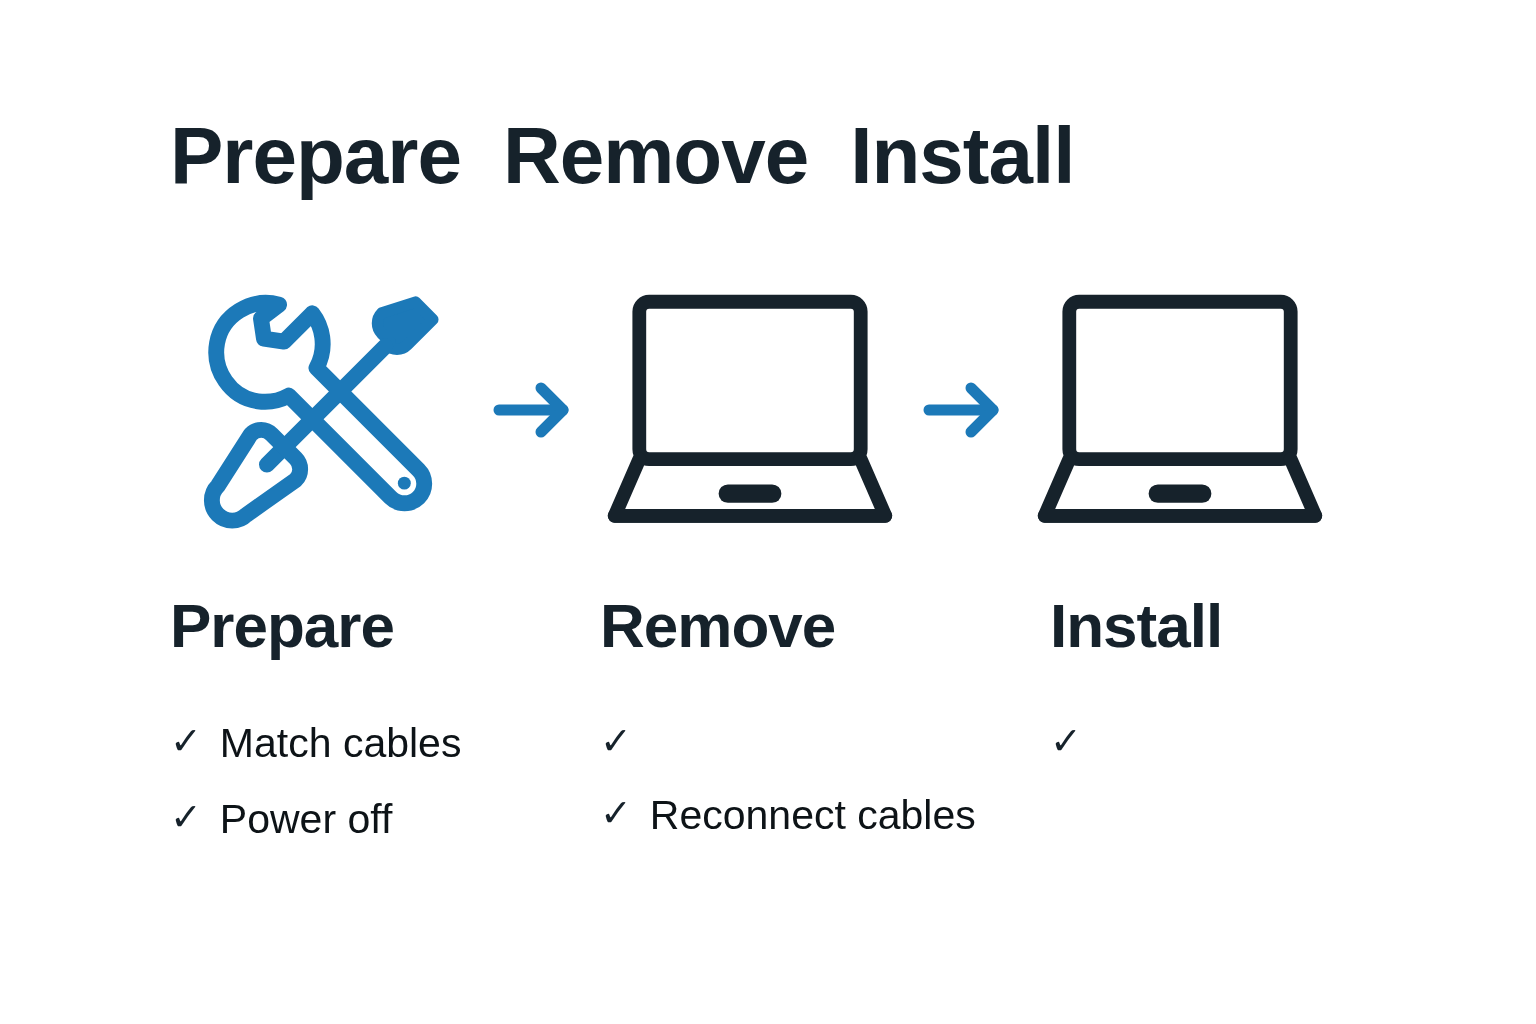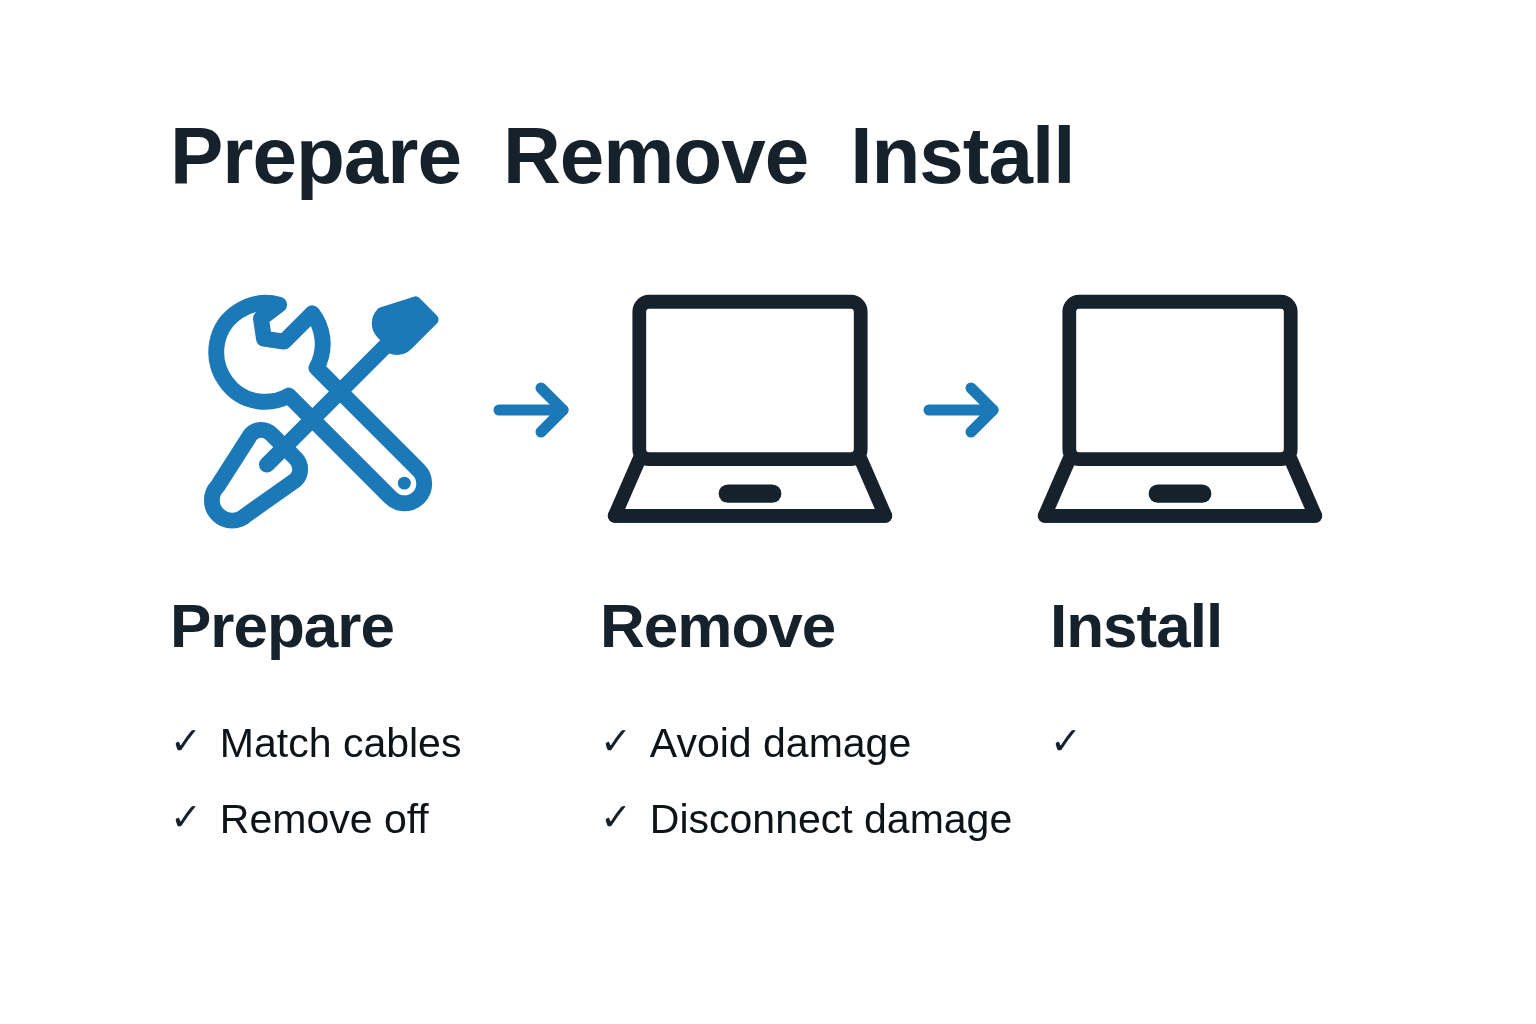--- a/index.html
+++ b/index.html
@@ -237,32 +237,31 @@
 
   <div class="bullets-row">
 
     <div class="bullet-col c1">
       <div class="bullet-item">
         <span class="bullet-check">✓</span>
         <span class="bullet-text">Match cables</span>
       </div>
       <div class="bullet-item">
         <span class="bullet-check">✓</span>
-        <span class="bullet-text">Remove off</span>
+        <span class="bullet-text">Power off</span>
       </div>
     </div>
 
     <div class="bullet-col c2">
       <div class="bullet-item">
         <span class="bullet-check">✓</span>
-        <span class="bullet-text">Avoid damage</span>
-      </div>
-      <div class="bullet-item">
-        <span class="bullet-check">✓</span>
-        <span class="bullet-text">Disconnect damage</span>
+      </div>
+      <div class="bullet-item">
+        <span class="bullet-check">✓</span>
+        <span class="bullet-text">Reconnect cables</span>
       </div>
     </div>
 
     <div class="bullet-col c3">
       <div class="bullet-item">
         <span class="bullet-check">✓</span>
       </div>
     </div>
 
   </div>

